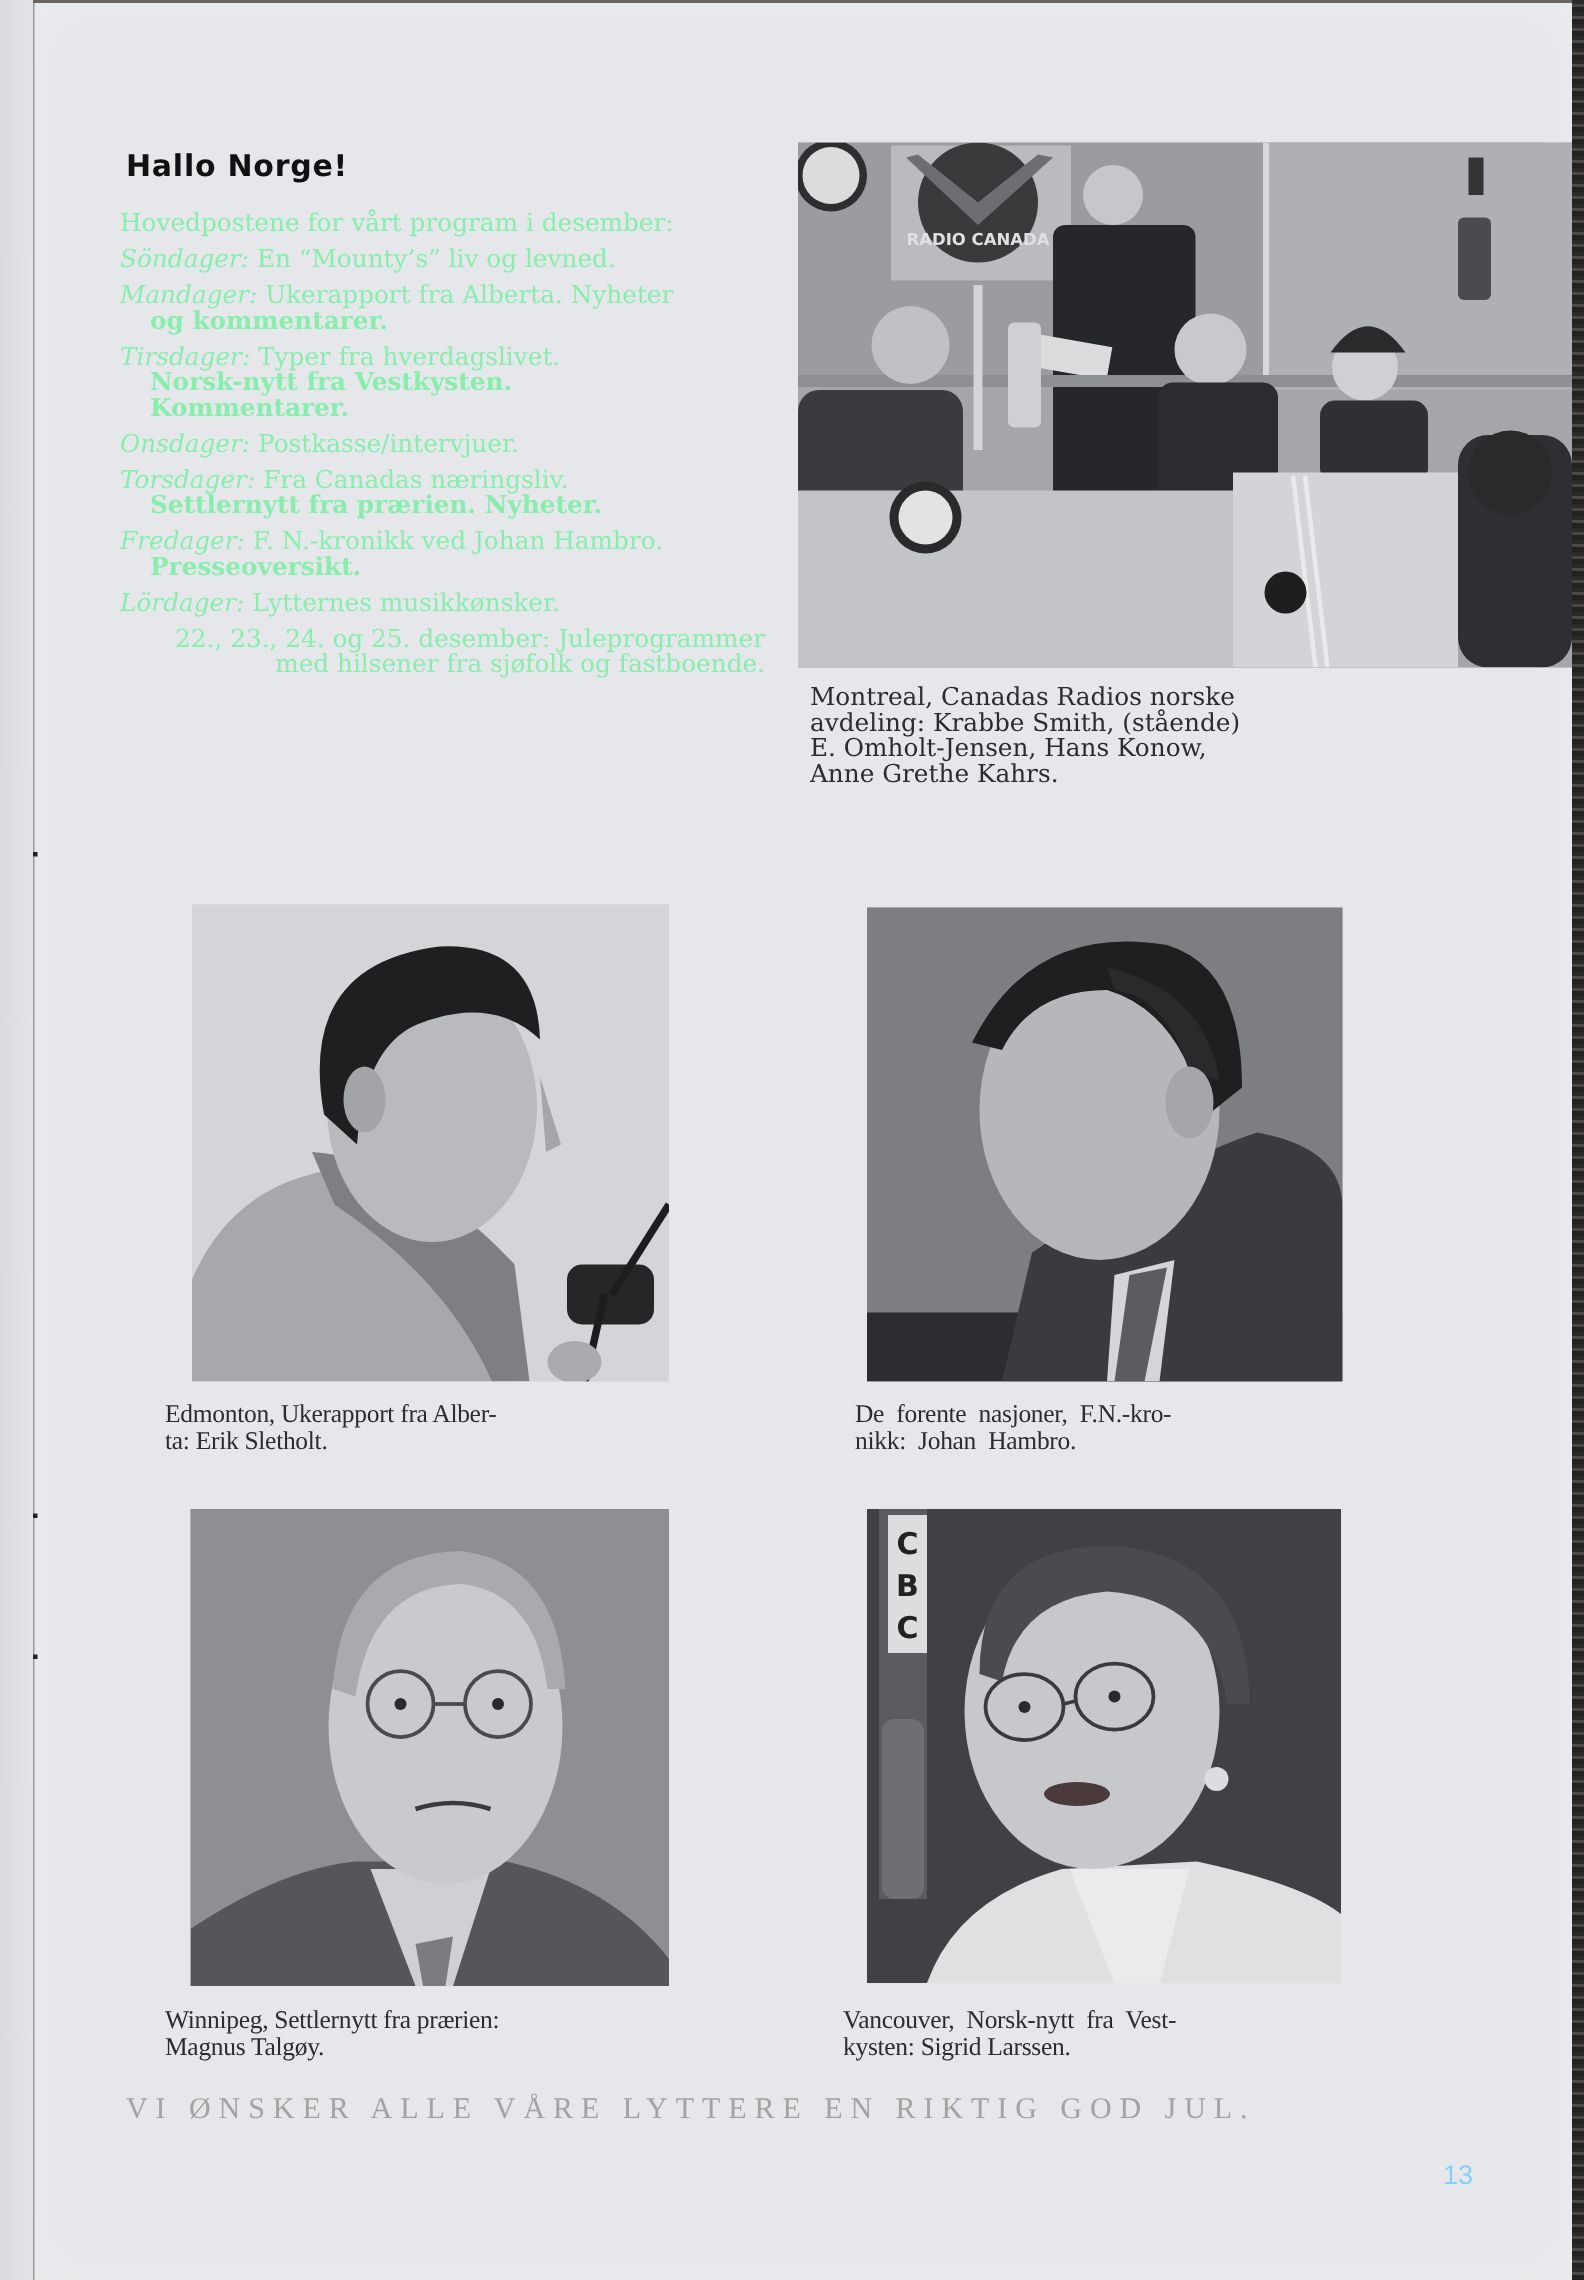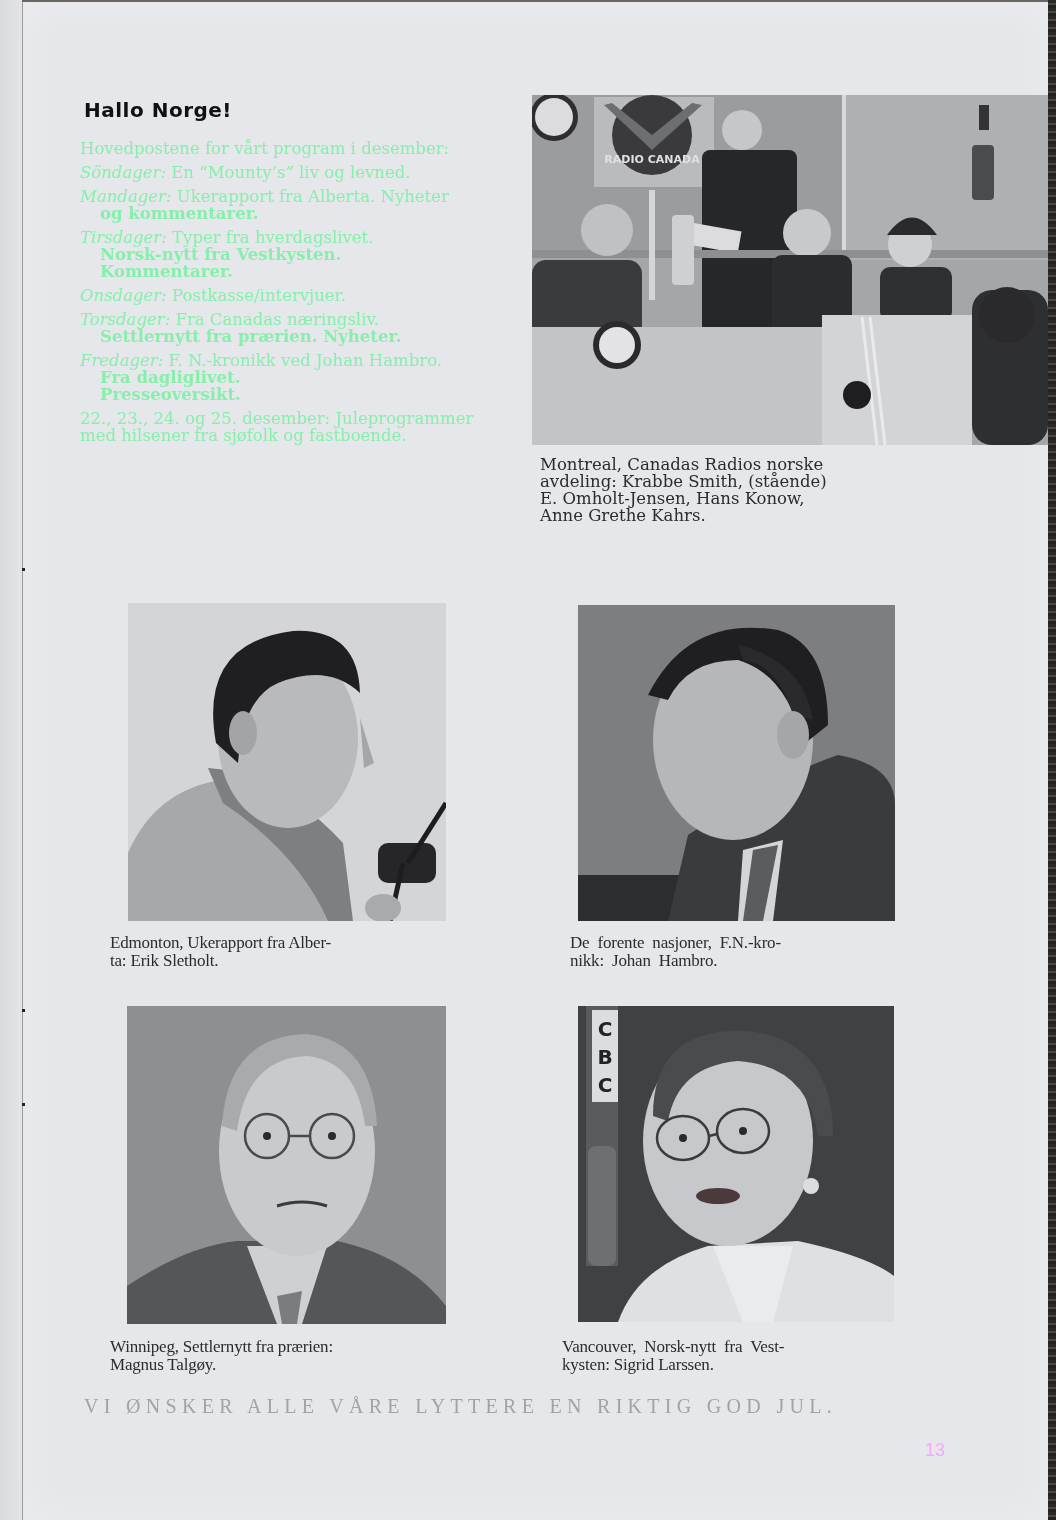--- a/index.html
+++ b/index.html
@@ -30,44 +30,44 @@
     font-family:"DejaVu Sans","Liberation Sans",sans-serif;
     font-weight:bold; font-size:20px; color:#111; letter-spacing:0.5px;
   }
   .schedule {
     position:absolute; left:80px; top:140px; width:430px;
     font-size:16.5px; line-height:17px; color:#86efac;
   }
   .schedule p { margin:0 0 7px 0; }
   .schedule .cont { padding-left:20px; display:block;font-weight:bold; }
   .schedule .day { font-style:italic; }
-  .schedule .plain { margin-bottom:0; }
+  .schedule .plain { margin-bottom:0;text-align:right; }
 
   .photo {
     position:absolute; overflow:hidden;
     background:#8a8b8f;
     text-decoration:underline;
   }
   .caption {
     position:absolute; 
     font-size:16.5px; line-height:17px; color:#2c2c2e;
   }
   .caption.narrow {
     font-family:"Liberation Serif","DejaVu Serif",serif;
     font-size:17px; line-height:18px; letter-spacing:-0.2px;
   }
   .greeting {
     position:absolute; left:84px; top:1395px; width:860px;
     font-family:"Liberation Serif","DejaVu Serif",serif;
     font-size:20px; letter-spacing:5.3px; color:#a3a3a3; white-space:nowrap;
   }
   .page-number {
-    position:absolute; left:925px; top:1440px;
+    position:absolute; left:962px; top:1440px;
     font-family:"Liberation Sans","DejaVu Sans",sans-serif;
-    font-size:18px; color:#f0abfc;
+    font-size:18px; color:#7dd3fc;
   }
   .gutter-mark { position:absolute; width:3px; height:3px; background:#222; left:22px; }
   svg { display:block; }
 </style>
 </head>
 <body>
 
 <div class="top-shadow"></div>
 <div class="left-strip"></div>
 <div class="page"></div>
@@ -101,22 +101,25 @@
     <span>Postkasse/intervjuer.</span>
   </p>
   <p>
     <span class="day">Torsdager:</span>
     <span>Fra Canadas næringsliv.</span>
     <span class="cont">Settlernytt fra prærien.  Nyheter.</span>
   </p>
   <p>
     <span class="day">Fredager:</span>
     <span>F. N.-kronikk ved Johan Hambro.</span>
-    <span class="cont">Fra dagliglivet.</span>
     <span class="cont">Presseoversikt.</span>
+  </p>
+  <p>
+    <span class="day">Lördager:</span>
+    <span>Lytternes musikkønsker.</span>
   </p>
   <p class="plain">
     <span style="display:block">22., 23., 24. og 25. desember: Juleprogrammer</span>
     <span style="display:block">med hilsener fra sjøfolk og fastboende.</span>
   </p>
 </div>
 
 <div class="photo" style="left:532px;top:95px;width:516px;height:350px;background:#9d9fa3;">
   <svg width="516" height="350" viewBox="0 0 516 350">
     <rect x="0" y="0" width="516" height="350" fill="#a4a6aa"></rect>

